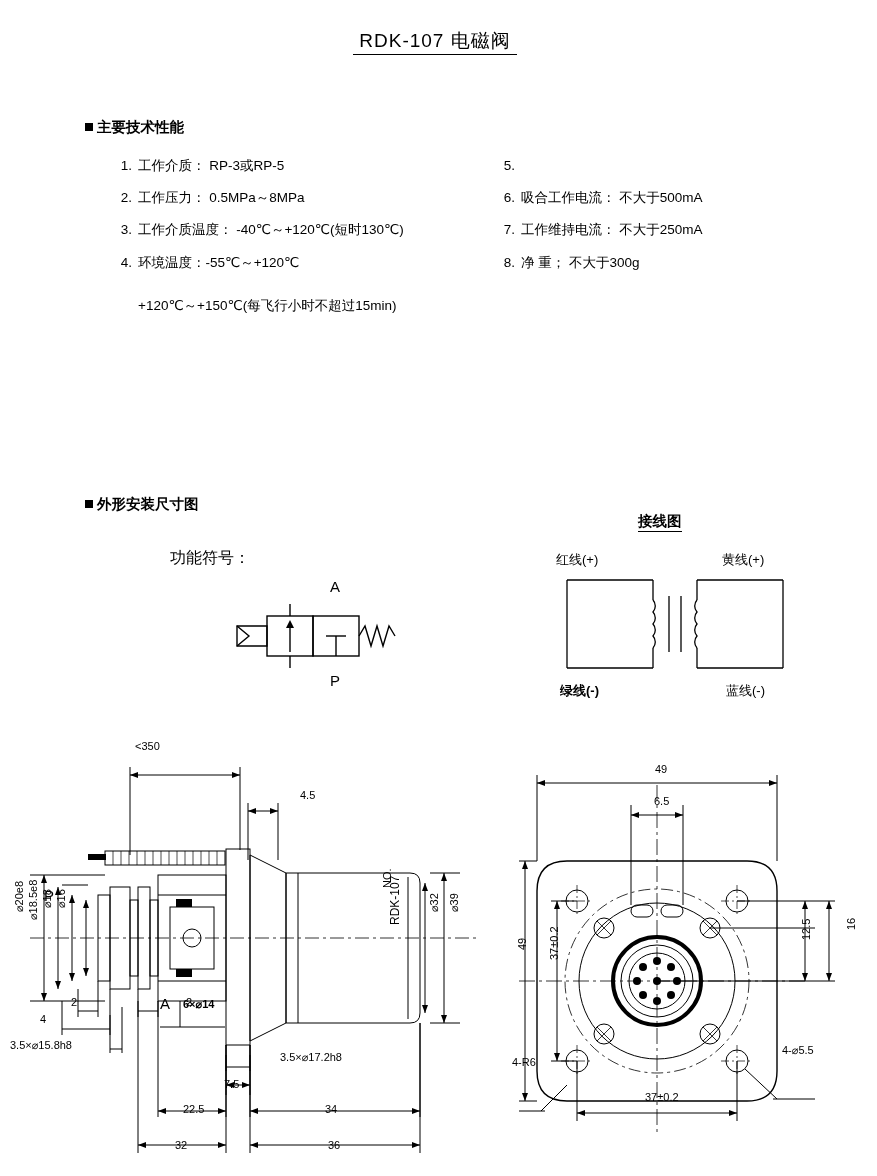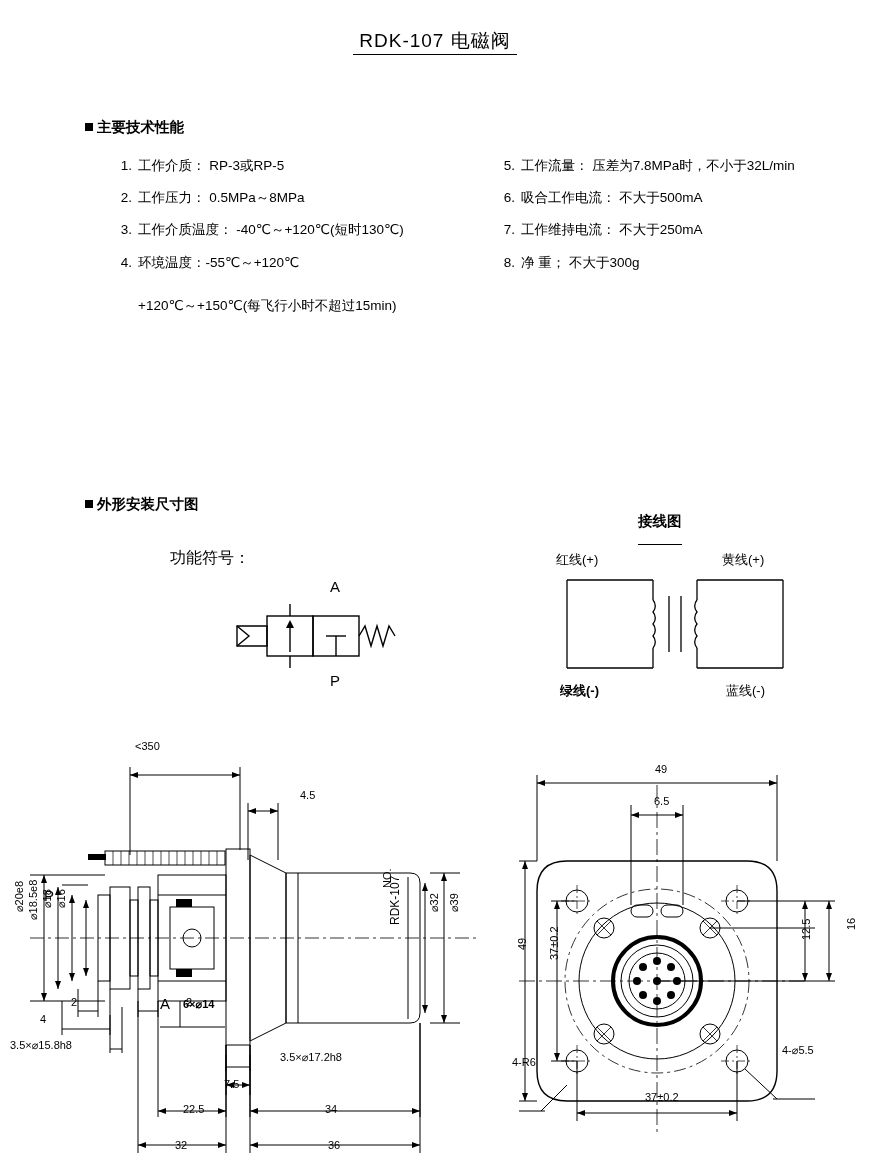--- a/index.html
+++ b/index.html
@@ -45,21 +45,21 @@
   }
   .spec-num{width:20px;flex:0 0 20px;text-align:right;margin-right:6px;}
   .spec-text{white-space:nowrap;}
   .spec-cont{margin-left:26px;margin-bottom:14px;white-space:nowrap;font-size:13.5px;}
 
   
   .wiring-title{
     position:absolute;
     font-size:14.5px;font-weight:bold;
     border-bottom:1.5px solid #000;
-    padding-bottom:13px;
+    padding-bottom:0;
   }
   .lbl{position:absolute;font-size:13px;white-space:nowrap;}
   .func-lbl{position:absolute;font-size:16px;white-space:nowrap;}
 
   
   .svgbox{position:absolute;}
 
   .dim{font-size:11px;font-family:"Liberation Sans",sans-serif;}
 </style>
 </head>
@@ -91,21 +91,20 @@
     <div class="spec-item">
       <div class="spec-num">4.</div>
       <div class="spec-text">环境温度：-55℃～+120℃</div>
     </div>
     <div class="spec-cont" style="margin-top:26px;">+120℃～+150℃(每飞行小时不超过15min)</div>
   </div>
 
   <div class="spec-col" style="left:495px;top:158px;width:380px;">
     <div class="spec-item">
       <div class="spec-num">5.</div>
-      <div class="spec-text">工作流量：  压差为7.8MPa时，不小于32L/min</div>
     </div>
     <div class="spec-item">
       <div class="spec-num">6.</div>
       <div class="spec-text">吸合工作电流：  不大于500mA</div>
     </div>
     <div class="spec-item">
       <div class="spec-num">7.</div>
       <div class="spec-text">工作维持电流：  不大于250mA</div>
     </div>
     <div class="spec-item">

